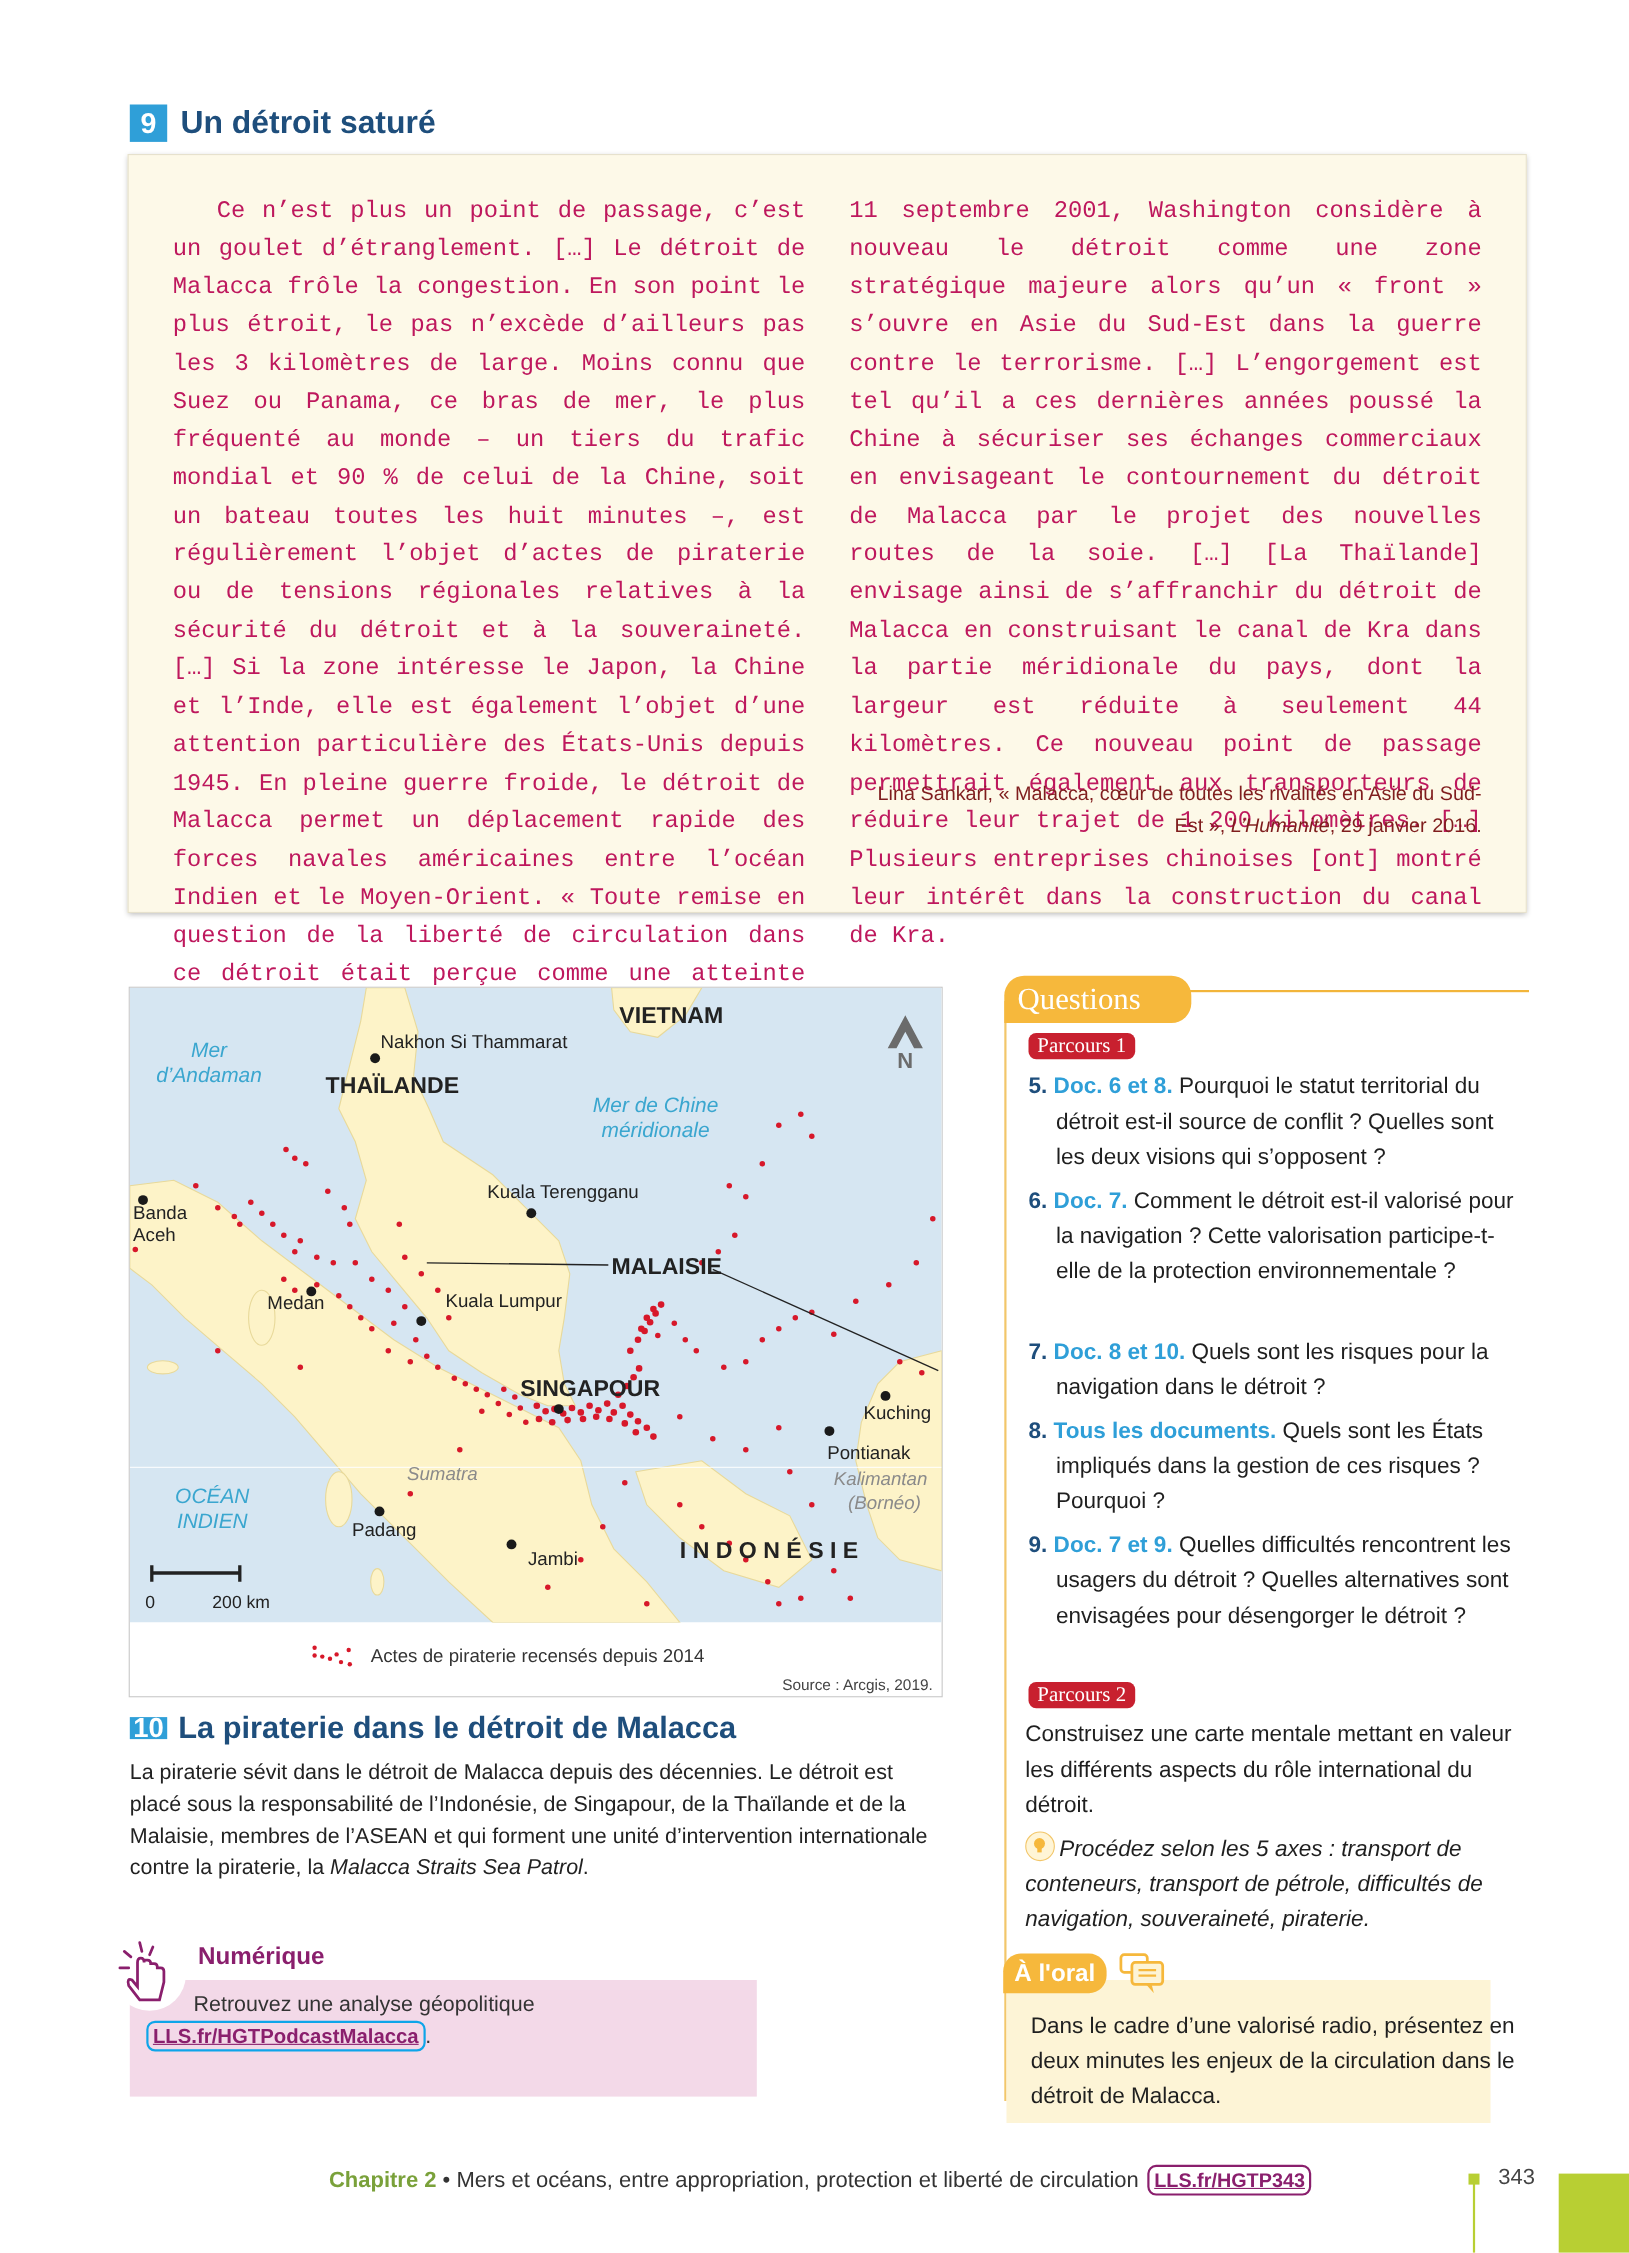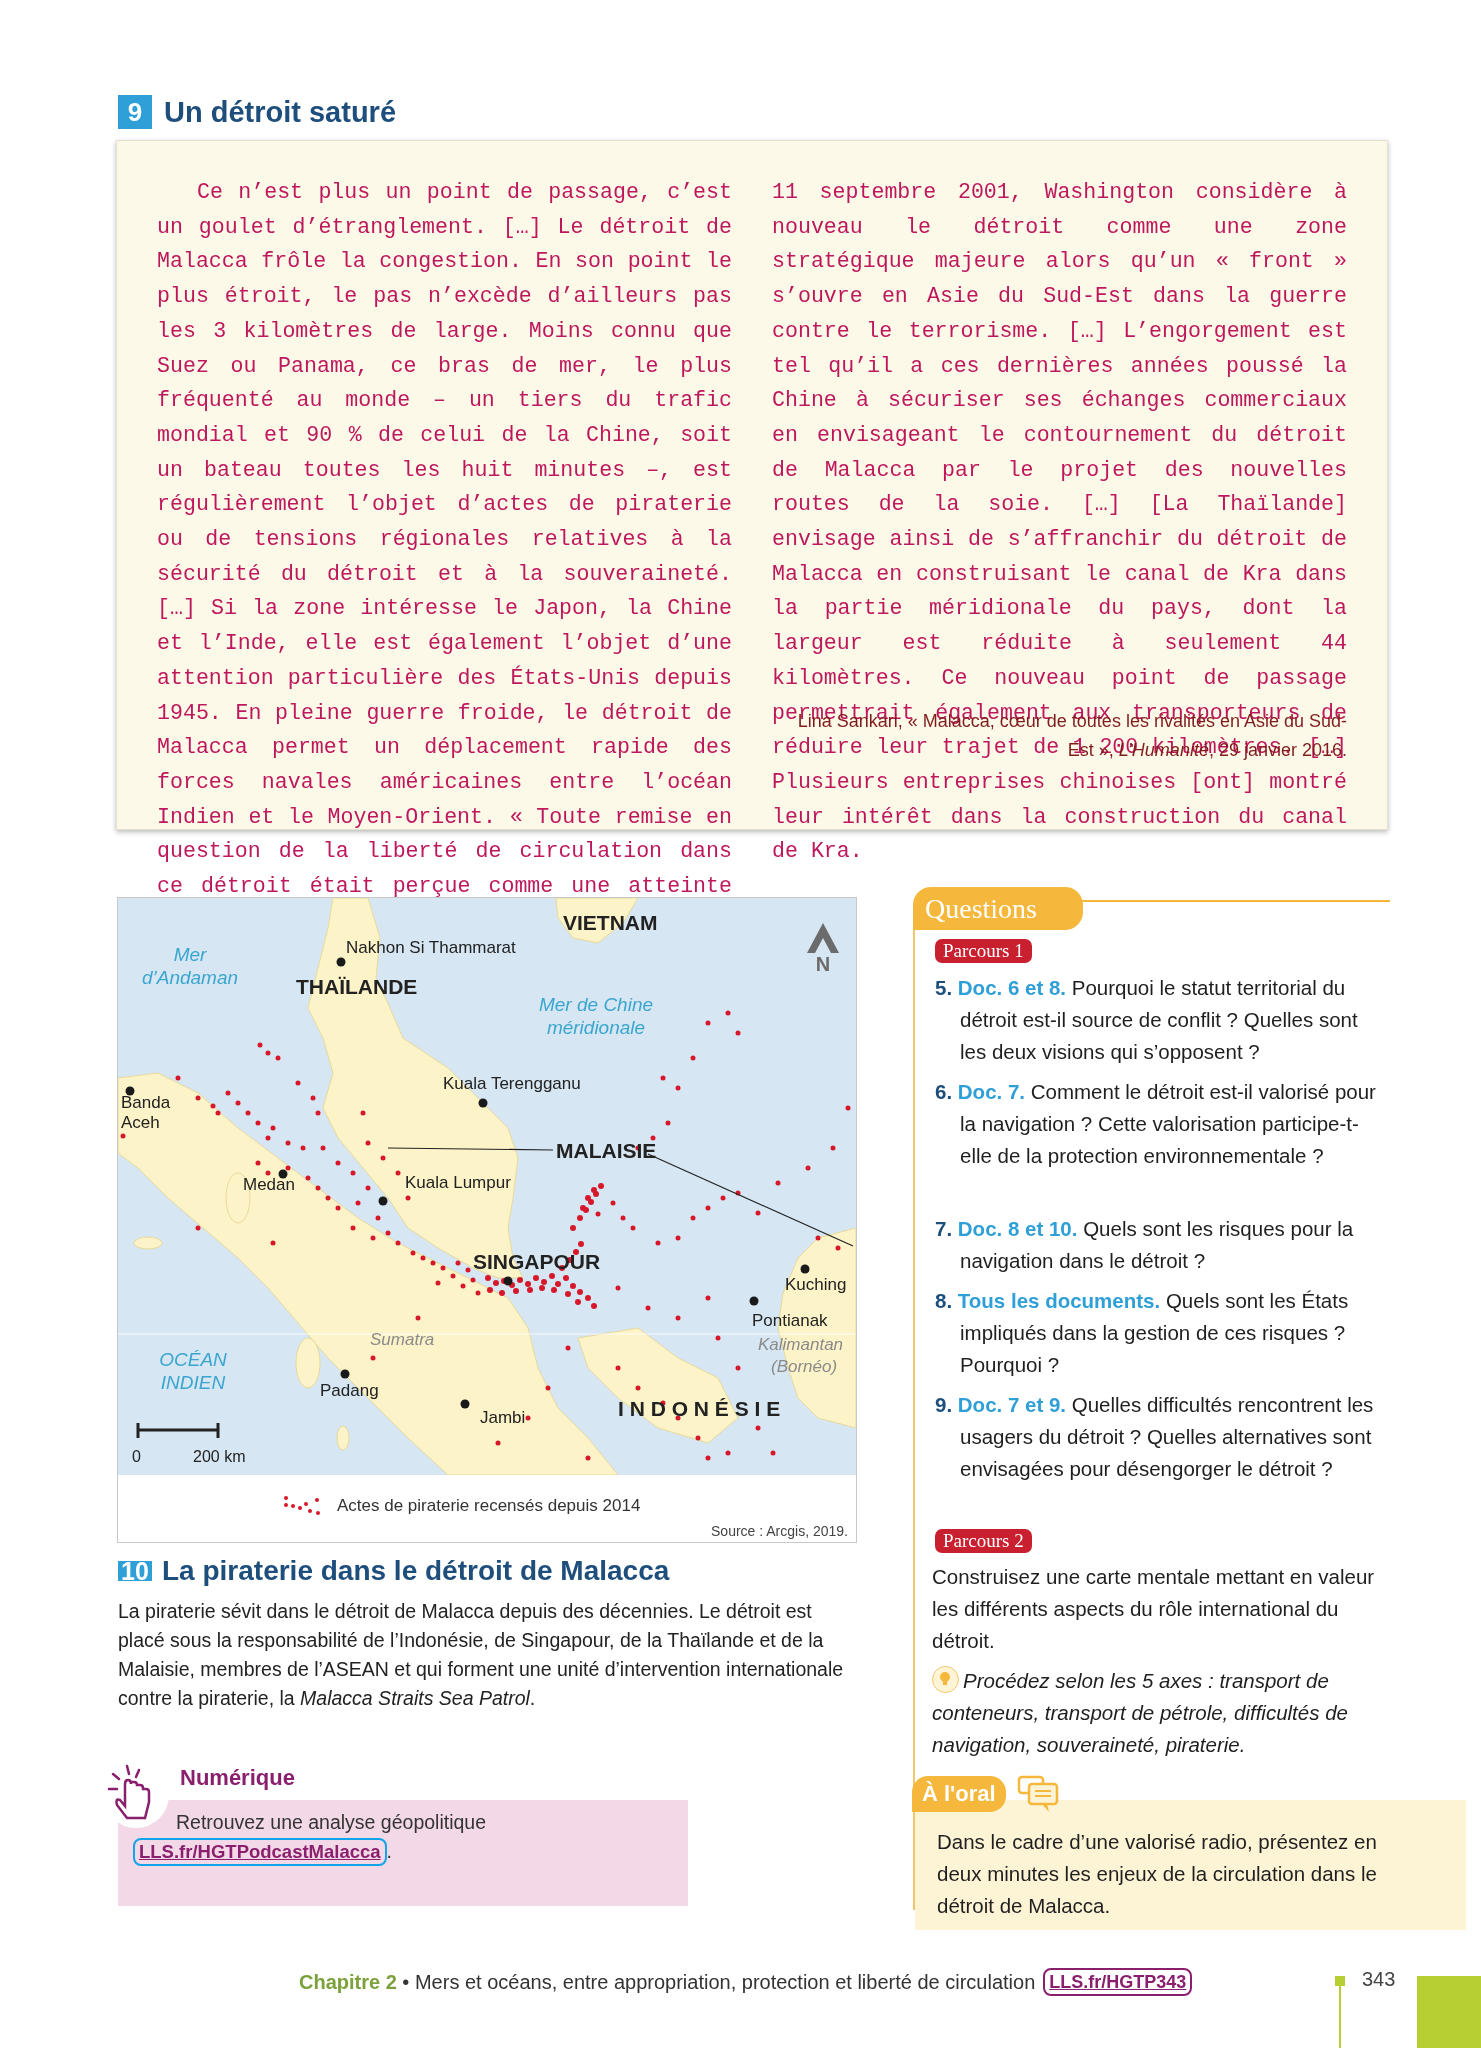--- a/index.html
+++ b/index.html
@@ -49,21 +49,21 @@
   .q-rule-top { position: absolute; left: 160px; top: 20px; width: 320px; height: 2px; background: #f2b53a; }
   .q-rule-left { position: absolute; left: 3px; top: 30px; width: 2px; height: 1000px; background: #f2c66a; }
   .q-tab { position: absolute; left: 3px; top: 7px; width: 170px; height: 43px; background: #f6b83c; border-radius: 18px 18px 18px 0; color: #fff; font-family: "Liberation Serif", serif; font-size: 28px; padding-left: 12px; line-height: 43px; }
   .parcours { position: absolute; background: #c8202f; color: #fff; font-family: "Liberation Serif", serif; font-size: 19px; line-height: 24px; padding: 0 8px; border-radius: 7px; }
   .q-item { position: absolute; left: 25px; width: 445px; font-size: 20.5px; line-height: 32px; color: #1f1f1f; padding-left: 25px; text-indent: -25px; }
   .q-item .qn { color: #1e4e7c; font-weight: bold; }
   .q-item .qref { color: #2f9fd8; font-weight: bold; }
   .p2-text { position: absolute; left: 22px; width: 450px; font-size: 20.5px; line-height: 32px; color: #1f1f1f; }
   .tip { position: absolute; left: 22px; width: 450px; font-size: 20.5px; line-height: 32px; color: #1f1f1f; font-style: italic; }
   .tip-icon { display: inline-block; width: 27px; height: 27px; border-radius: 50%; background: #fff5d6; border: 1.5px solid #f2c66a; vertical-align: -5px; margin-right: 4px; position: relative; }
-  .oral-box { position: absolute; left: 5px; top: 920px; width: 551px; height: 130px; background: #fdf4d6; }
+  .oral-box { position: absolute; left: 5px; top: 920px; width: 440px; height: 130px; background: #fdf4d6; }
   .oral-tab { position: absolute; left: -3px; top: -24px; background: #f6b83c; color: #fff; font-weight: bold; font-size: 22px; line-height: 36px; padding: 0 10px; border-radius: 16px 16px 16px 0; }
   .oral-icon { position: absolute; left: 102px; top: -26px; }
   .oral-text { position: absolute; left: 22px; top: 26px; width: 440px; font-size: 20.5px; line-height: 32px; color: #1f1f1f; }
 
   
   .footer { position: absolute; left: 299px; top: 1968px; display: flex; align-items: center; font-size: 20px; color: #333; }
   .footer .chap { color: #7aa13a; font-weight: bold; }
   .footer .link-pill { border-color: #8a1f6d; margin-left: 8px; font-size: 18px; }
   .footer-marker { position: absolute; left: 1335px; top: 1976px; width: 10px; height: 10px; background: #b8cf33; }
   .footer-line { position: absolute; left: 1339px; top: 1984px; width: 2px; height: 64px; background: #b8cf33; }

